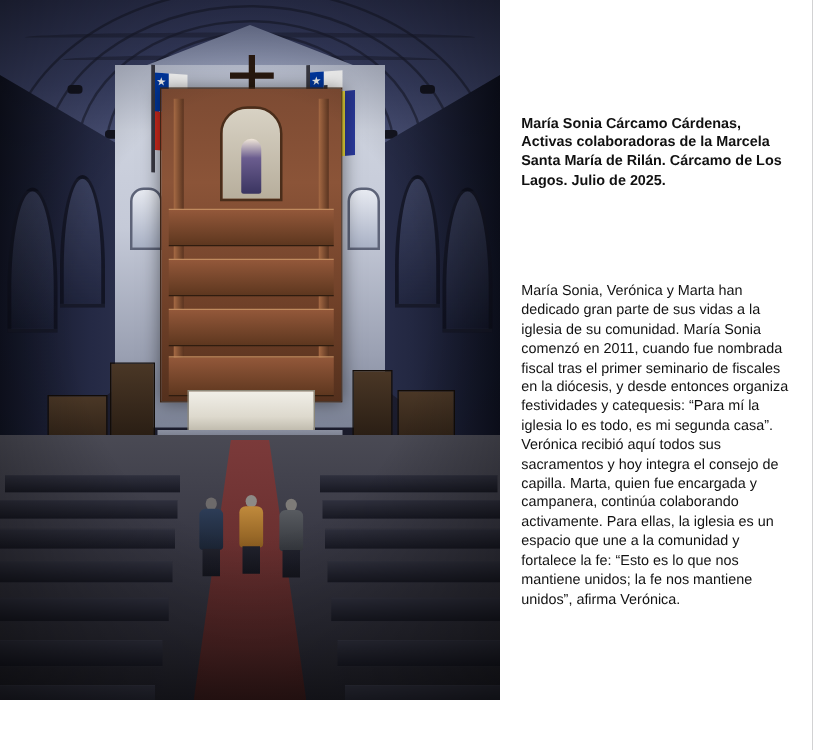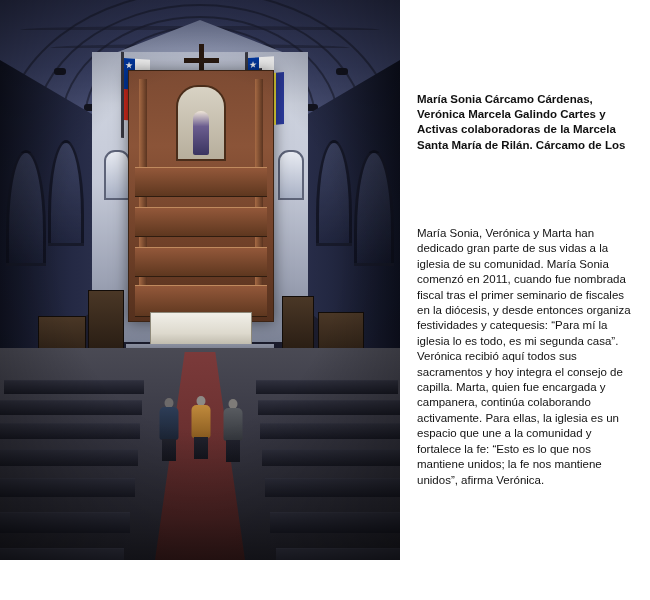--- a/index.html
+++ b/index.html
@@ -463,23 +463,23 @@
       <div class="legs"></div>
     </div>
 
     <div class="vignette"></div>
   </div>
 
   <div class="text-col">
 
     <div class="headline">
       <div>María Sonia Cárcamo Cárdenas,</div>
-      <div>Verónica Marcela Galindo Cartes y</div>
       <div>Activas colaboradoras de la Marcela</div>
       <div>Santa María de Rilán. Cárcamo de Los</div>
+      <div>Lagos. Julio de 2025.</div>
     </div>
 
     <div class="body-copy">María Sonia, Verónica y Marta han dedicado gran parte de sus vidas a la iglesia de su comunidad. María Sonia comenzó en 2011, cuando fue nombrada fiscal tras el primer seminario de fiscales en la diócesis, y desde entonces organiza festividades y catequesis: “Para mí la iglesia lo es todo, es mi segunda casa”. Verónica recibió aquí todos sus sacramentos y hoy integra el consejo de capilla. Marta, quien fue encargada y campanera, continúa colaborando activamente. Para ellas, la iglesia es un espacio que une a la comunidad y fortalece la fe: “Esto es lo que nos mantiene unidos; la fe nos mantiene unidos”, afirma Verónica.</div>
 
 
   </div>
 
 </div>
 
 </body></html>

